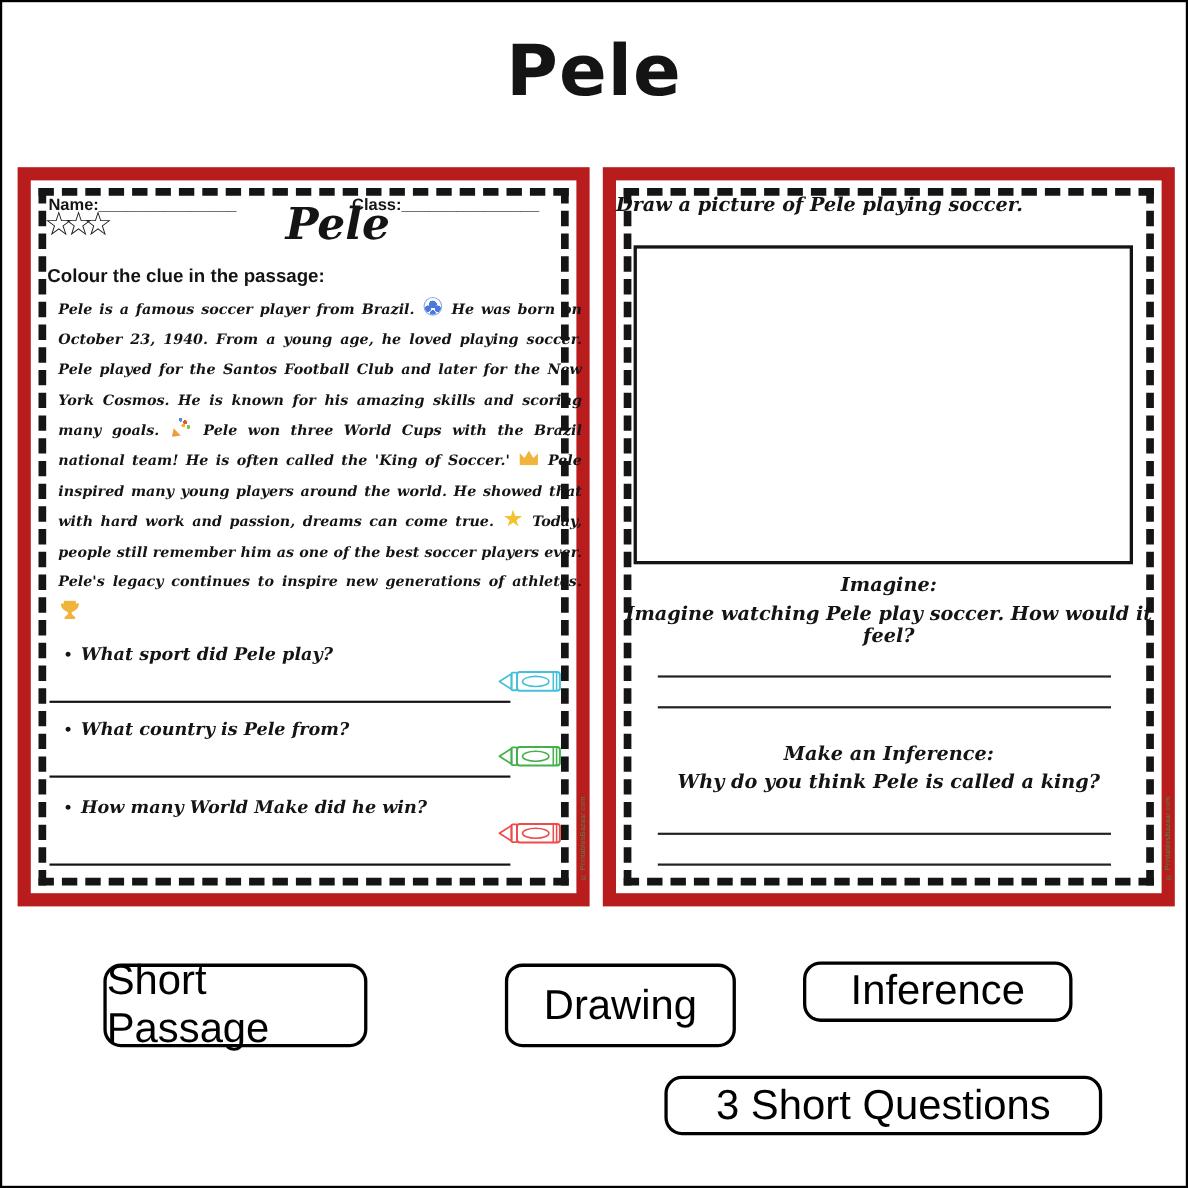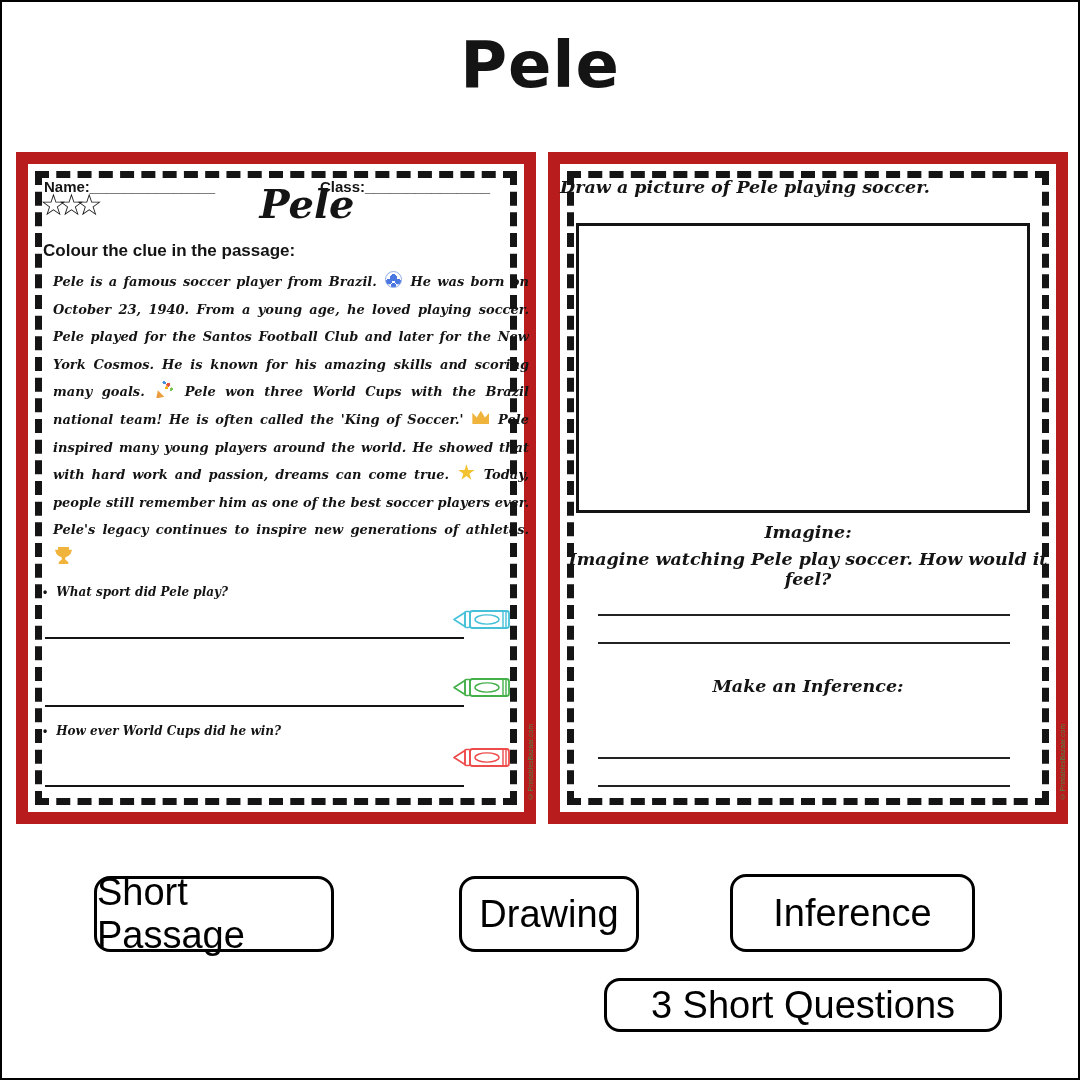--- a/index.html
+++ b/index.html
@@ -24,21 +24,21 @@
   .name-label{position:absolute;left:16px;top:14px;font-size:15px;}
   .class-label{position:absolute;left:292px;top:14px;font-size:15px;}
   .stars{position:absolute;left:12px;top:26px;font-family:"DejaVu Sans",sans-serif;
          font-size:30px;letter-spacing:-9px;line-height:1;}
   .page-heading{position:absolute;left:calc(50% + 31px);transform:translateX(-50%);top:18px;
                 margin:0;font-size:40px;line-height:1.1;}
   .instruction{position:absolute;left:15px;top:77px;font-size:17px;}
   .passage{position:absolute;left:13px;top:92px;width:476px;margin:12px;font-size:13px;
            line-height:27.6px;text-align:justify;}
 
-  .q-text{position:absolute;left:15px;font-size:12px;}
+  .q-text{position:absolute;left:31px;font-size:16px;}
   .q-text .bullet{font-family:"Liberation Sans",sans-serif;font-style:normal;margin-right:9px;}
   .q1t{top:421px}.q2t{top:489px}.q3t{top:560px}
   .crayon{position:absolute;left:424px;width:60px;height:25px;}
   .c1{top:443px}.c2{top:511px}.c3{top:581px}
   .answer-line{position:absolute;left:17px;width:419px;border-bottom:2.5px solid #141414;height:0;}
   .l1{top:473px}.l2{top:541px}.l3{top:621px}
 
   
   .icon{display:inline-block;width:17px;height:17px;vertical-align:-2px;margin:0 2px;}
   .icon-soccer-ball{border-radius:50%;border:1px solid #8fa9e6;background:
@@ -67,22 +67,22 @@
   .r-line{position:absolute;left:38px;width:412px;border-bottom:2px solid #222;height:0;}
   .rl1{top:450px}.rl2{top:478px}.rl3{top:593px}.rl4{top:621px}
 
   .watermark{position:absolute;right:-10px;bottom:12px;writing-mode:vertical-rl;transform:rotate(180deg);
              font-size:6.5px;color:#4c8a4c;font-family:"Liberation Sans",sans-serif;letter-spacing:.2px;}
 
   
   .tag{position:absolute;display:flex;align-items:center;justify-content:center;background:#fff;
        border:3px solid #000;border-radius:16px;font-size:38px;color:#000;cursor:pointer;box-sizing:border-box;}
   .tag1{left:92px;top:874px;width:240px;height:76px;}
-  .tag2{left:457px;top:874px;width:180px;height:76px;}
-  .tag3{left:728px;top:872px;width:245px;height:78px;}
+  .tag2{left:457px;top:874px;width:210px;height:76px;}
+  .tag3{left:728px;top:872px;width:245px;height:55px;}
   .tag4{left:67px;top:976px;width:412px;height:74px;}
   .tag5{left:602px;top:976px;width:398px;height:54px;}
 </style>
 </head>
 <body>
 
 <div class="canvas">
 
   <h1 class="main-title">Pele</h1>
 
@@ -104,32 +104,35 @@
       <svg class="crayon c1" viewBox="0 0 60 24" style="color: rgb(69, 192, 216);">
         <path d="M2 12 L13 5 L13 19 Z" fill="none" stroke="currentColor" stroke-width="1.6" stroke-linejoin="round"></path>
         <rect x="13" y="4" width="5" height="16" rx="1" fill="none" stroke="currentColor" stroke-width="1.6"></rect>
         <rect x="18" y="3.5" width="39" height="17" rx="2.5" fill="none" stroke="currentColor" stroke-width="1.8"></rect>
         <ellipse cx="35" cy="12" rx="12" ry="4.6" fill="none" stroke="currentColor" stroke-width="1.4"></ellipse>
         <line x1="51" y1="3.5" x2="51" y2="20.5" stroke="currentColor" stroke-width="1.4"></line>
         <line x1="54" y1="3.5" x2="54" y2="20.5" stroke="currentColor" stroke-width="1.4"></line>
       </svg>
       <div class="answer-line l1"></div>
 
+      <div class="q-text q2t script">
+        <span class="bullet">•</span><span>What country is Pele from?</span>
+      </div>
       <svg class="crayon c2" viewBox="0 0 60 24" style="color: rgb(68, 176, 74);">
         <path d="M2 12 L13 5 L13 19 Z" fill="none" stroke="currentColor" stroke-width="1.6" stroke-linejoin="round"></path>
         <rect x="13" y="4" width="5" height="16" rx="1" fill="none" stroke="currentColor" stroke-width="1.6"></rect>
         <rect x="18" y="3.5" width="39" height="17" rx="2.5" fill="none" stroke="currentColor" stroke-width="1.8"></rect>
         <ellipse cx="35" cy="12" rx="12" ry="4.6" fill="none" stroke="currentColor" stroke-width="1.4"></ellipse>
         <line x1="51" y1="3.5" x2="51" y2="20.5" stroke="currentColor" stroke-width="1.4"></line>
         <line x1="54" y1="3.5" x2="54" y2="20.5" stroke="currentColor" stroke-width="1.4"></line>
       </svg>
       <div class="answer-line l2"></div>
 
       <div class="q-text q3t script">
-        <span class="bullet">•</span><span>How ever World Cups did he win?</span>
+        <span class="bullet">•</span><span>How many World Make did he win?</span>
       </div>
       <svg class="crayon c3" viewBox="0 0 60 24" style="color: rgb(238, 75, 75);">
         <path d="M2 12 L13 5 L13 19 Z" fill="none" stroke="currentColor" stroke-width="1.6" stroke-linejoin="round"></path>
         <rect x="13" y="4" width="5" height="16" rx="1" fill="none" stroke="currentColor" stroke-width="1.6"></rect>
         <rect x="18" y="3.5" width="39" height="17" rx="2.5" fill="none" stroke="currentColor" stroke-width="1.8"></rect>
         <ellipse cx="35" cy="12" rx="12" ry="4.6" fill="none" stroke="currentColor" stroke-width="1.4"></ellipse>
         <line x1="51" y1="3.5" x2="51" y2="20.5" stroke="currentColor" stroke-width="1.4"></line>
         <line x1="54" y1="3.5" x2="54" y2="20.5" stroke="currentColor" stroke-width="1.4"></line>
       </svg>
       <div class="answer-line l3"></div>
@@ -144,20 +147,21 @@
 
       <div class="draw-prompt script">Draw a picture of Pele playing soccer.</div>
       <div class="draw-box"></div>
 
       <div class="r-center imagine-heading script">Imagine:</div>
       <div class="r-center imagine-prompt script">Imagine watching Pele play soccer. How would it feel?</div>
       <div class="r-line rl1"></div>
       <div class="r-line rl2"></div>
 
       <div class="r-center inference-heading script">Make an Inference:</div>
+      <div class="r-center inference-prompt script">Why do you think Pele is called a king?</div>
       <div class="r-line rl3"></div>
       <div class="r-line rl4"></div>
 
       <div class="watermark">© PrintablesBazaar.com</div>
     </div>
   </section>
 
   <div class="tag tag1">Short Passage</div>
   <div class="tag tag2">Drawing</div>
   <div class="tag tag3">Inference</div>

